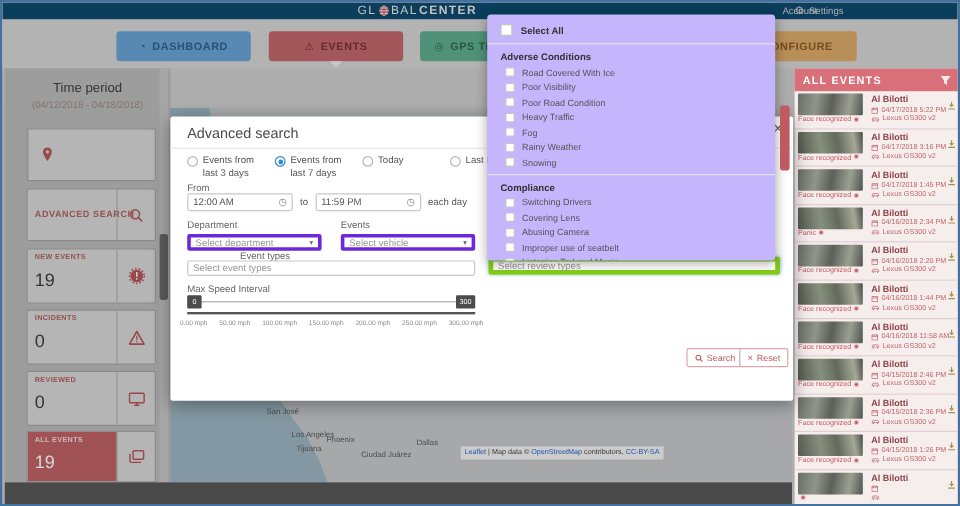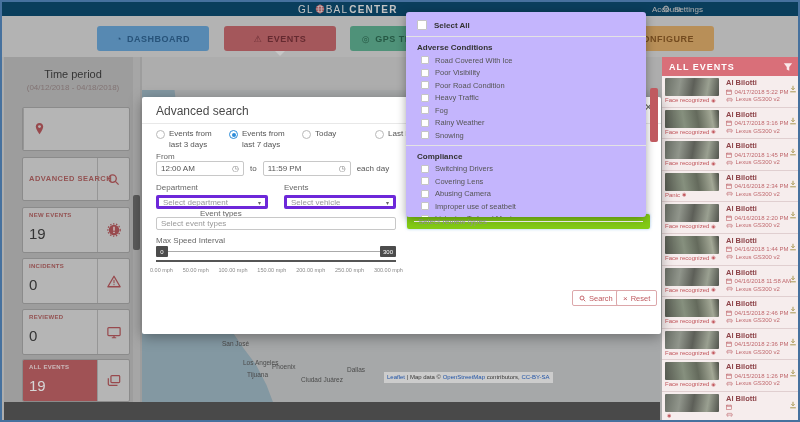--- a/index.html
+++ b/index.html
@@ -118,21 +118,21 @@
   .et-input { position:absolute; left:14px; top:120px; width:240px; height:13px; border:1px solid #c8c8c8; border-radius:2px; color:#999; display:flex; align-items:center; padding:0 4px; }
   .ms-label { position:absolute; left:14px; top:139px; color:#666; }
   .slider   { position:absolute; left:14px; top:149px; width:240px; height:12px; }
   .sl-line  { position:absolute; left:0; right:0; top:5px; height:1px; background:#aaa; }
   .sl-h { position:absolute; top:0; width:12px; height:11px; background:#4c4c4c; color:#fff; font-size:6px;
           display:flex; align-items:center; justify-content:center; border-radius:1px; cursor:pointer; }
   .sl-h.min { left:0; } .sl-h.max { right:0; width:16px; }
   .sl-base { position:absolute; left:14px; top:163px; width:240px; height:2px; background:#555; }
   .ticks { position:absolute; left:8px; top:170px; width:253px; display:flex; justify-content:space-between; }
   .tick { font-size:5.5px; color:#8a8a8a; }
-  .rt-input { position:absolute; left:265px; top:117px; width:243px; height:15px; border:7px solid #84cc16;
+  .rt-input { position:absolute; left:265px; top:117px; width:243px; height:15px; border:4px solid #84cc16;
               box-shadow:0 0 3px rgba(74,144,217,.55); border-radius:2px; color:#999; display:flex; align-items:center; padding:0 4px; }
   .radios2 { position:absolute; left:267px; top:138px; display:flex; gap:11px; align-items:flex-start; }
   .radios2 .lbl { width:40px; }
   .btn { position:absolute; top:193px; height:16px; border:1px solid #dca7aa; border-radius:2px; background:#fff;
          color:#bf5a60; font-size:7.5px; display:flex; align-items:center; gap:3px; padding:0 6px; cursor:pointer; }
   .btn-search { left:430px; }
   .btn-reset  { left:474px; }
   .xico { font-size:8px; }
 
   

